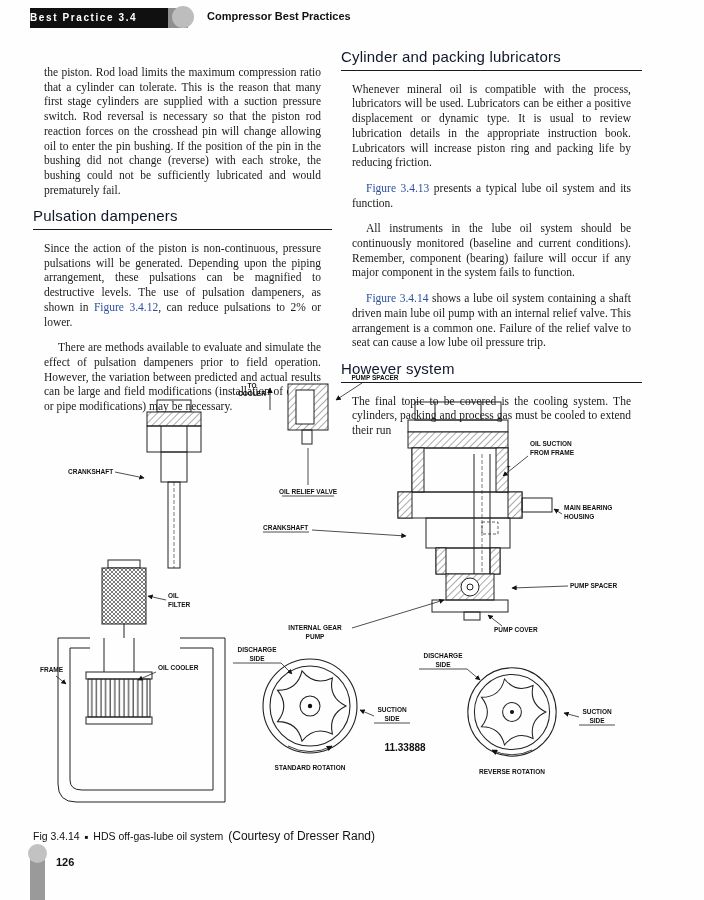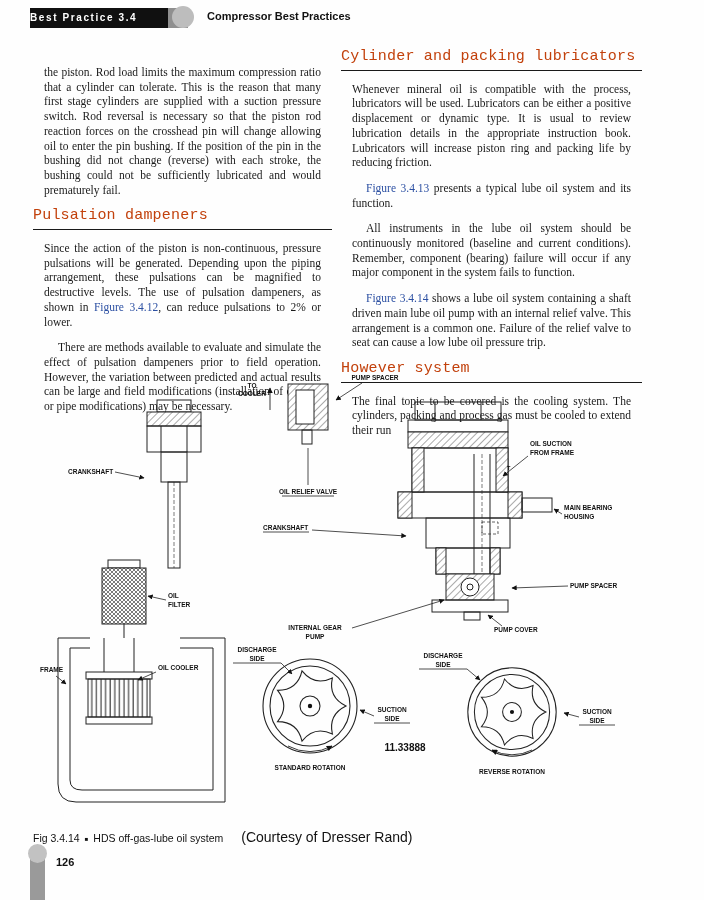--- a/index.html
+++ b/index.html
@@ -15,32 +15,32 @@
   .hdr-dot { position:absolute; left:172px; top:6px; width:22px; height:22px; border-radius:50%; background:#bdbdbd; }
   .hdr-title { position:absolute; left:207px; top:10px; font-family:"Liberation Sans",sans-serif;
     font-weight:bold; font-size:11px; color:#111; }
 
   
   .col { position:absolute; text-align:justify; font-size:11.5px; line-height:14.7px; }
   .col-left  { left:33px;  top:54px; width:299px; }
   .col-right { left:341px; top:50px; width:301px; }
   .para { margin:11px; }
   .para.indent { text-indent:14px; }
-  .heading { font-family:Liberation Mono, monospace; font-size:15px; font-weight:normal; color:#c2410c;
+  .heading { font-family:Liberation Sans, sans-serif; font-size:15px; font-weight:normal; color:#0f172a;
     border-bottom:1.6px solid #1a1a1a; padding-bottom:5px; margin-bottom:9px; letter-spacing:0.2px; text-align:left; }
   .heading.mt { margin-top:12px; }
   .fig-link { color:#2b4fa2; }
 
   
   .figure { position:absolute; left:30px; top:370px; width:644px; height:438px; }
   .caption { position:absolute; left:33px; top:829px; display:flex; align-items:baseline; gap:5px;
     font-family:"Liberation Sans",sans-serif; font-size:10.5px; color:#111; }
   .caption .fig-no { font-weight:normal; }
   .caption .bullet { font-size:6px; position:relative; top:-1px; }
-  .caption .courtesy { font-size:14px;margin-left:13px; }
+  .caption .courtesy { font-size:12px; }
 
   
   .edge-bar { position:absolute; left:30px; top:852px; width:15px; height:48px; background:#9a9a9a; }
   .edge-dot { position:absolute; left:28px; top:844px; width:19px; height:19px; border-radius:50%; background:#c2c2c2; }
   .page-no { position:absolute; left:56px; top:856px; font-family:"Liberation Sans",sans-serif;
     font-weight:bold; font-size:11px; color:#111; }
 
   svg text { font-family:"Liberation Sans",sans-serif; font-weight:bold; fill:#111; }
 </style>
 </head>

